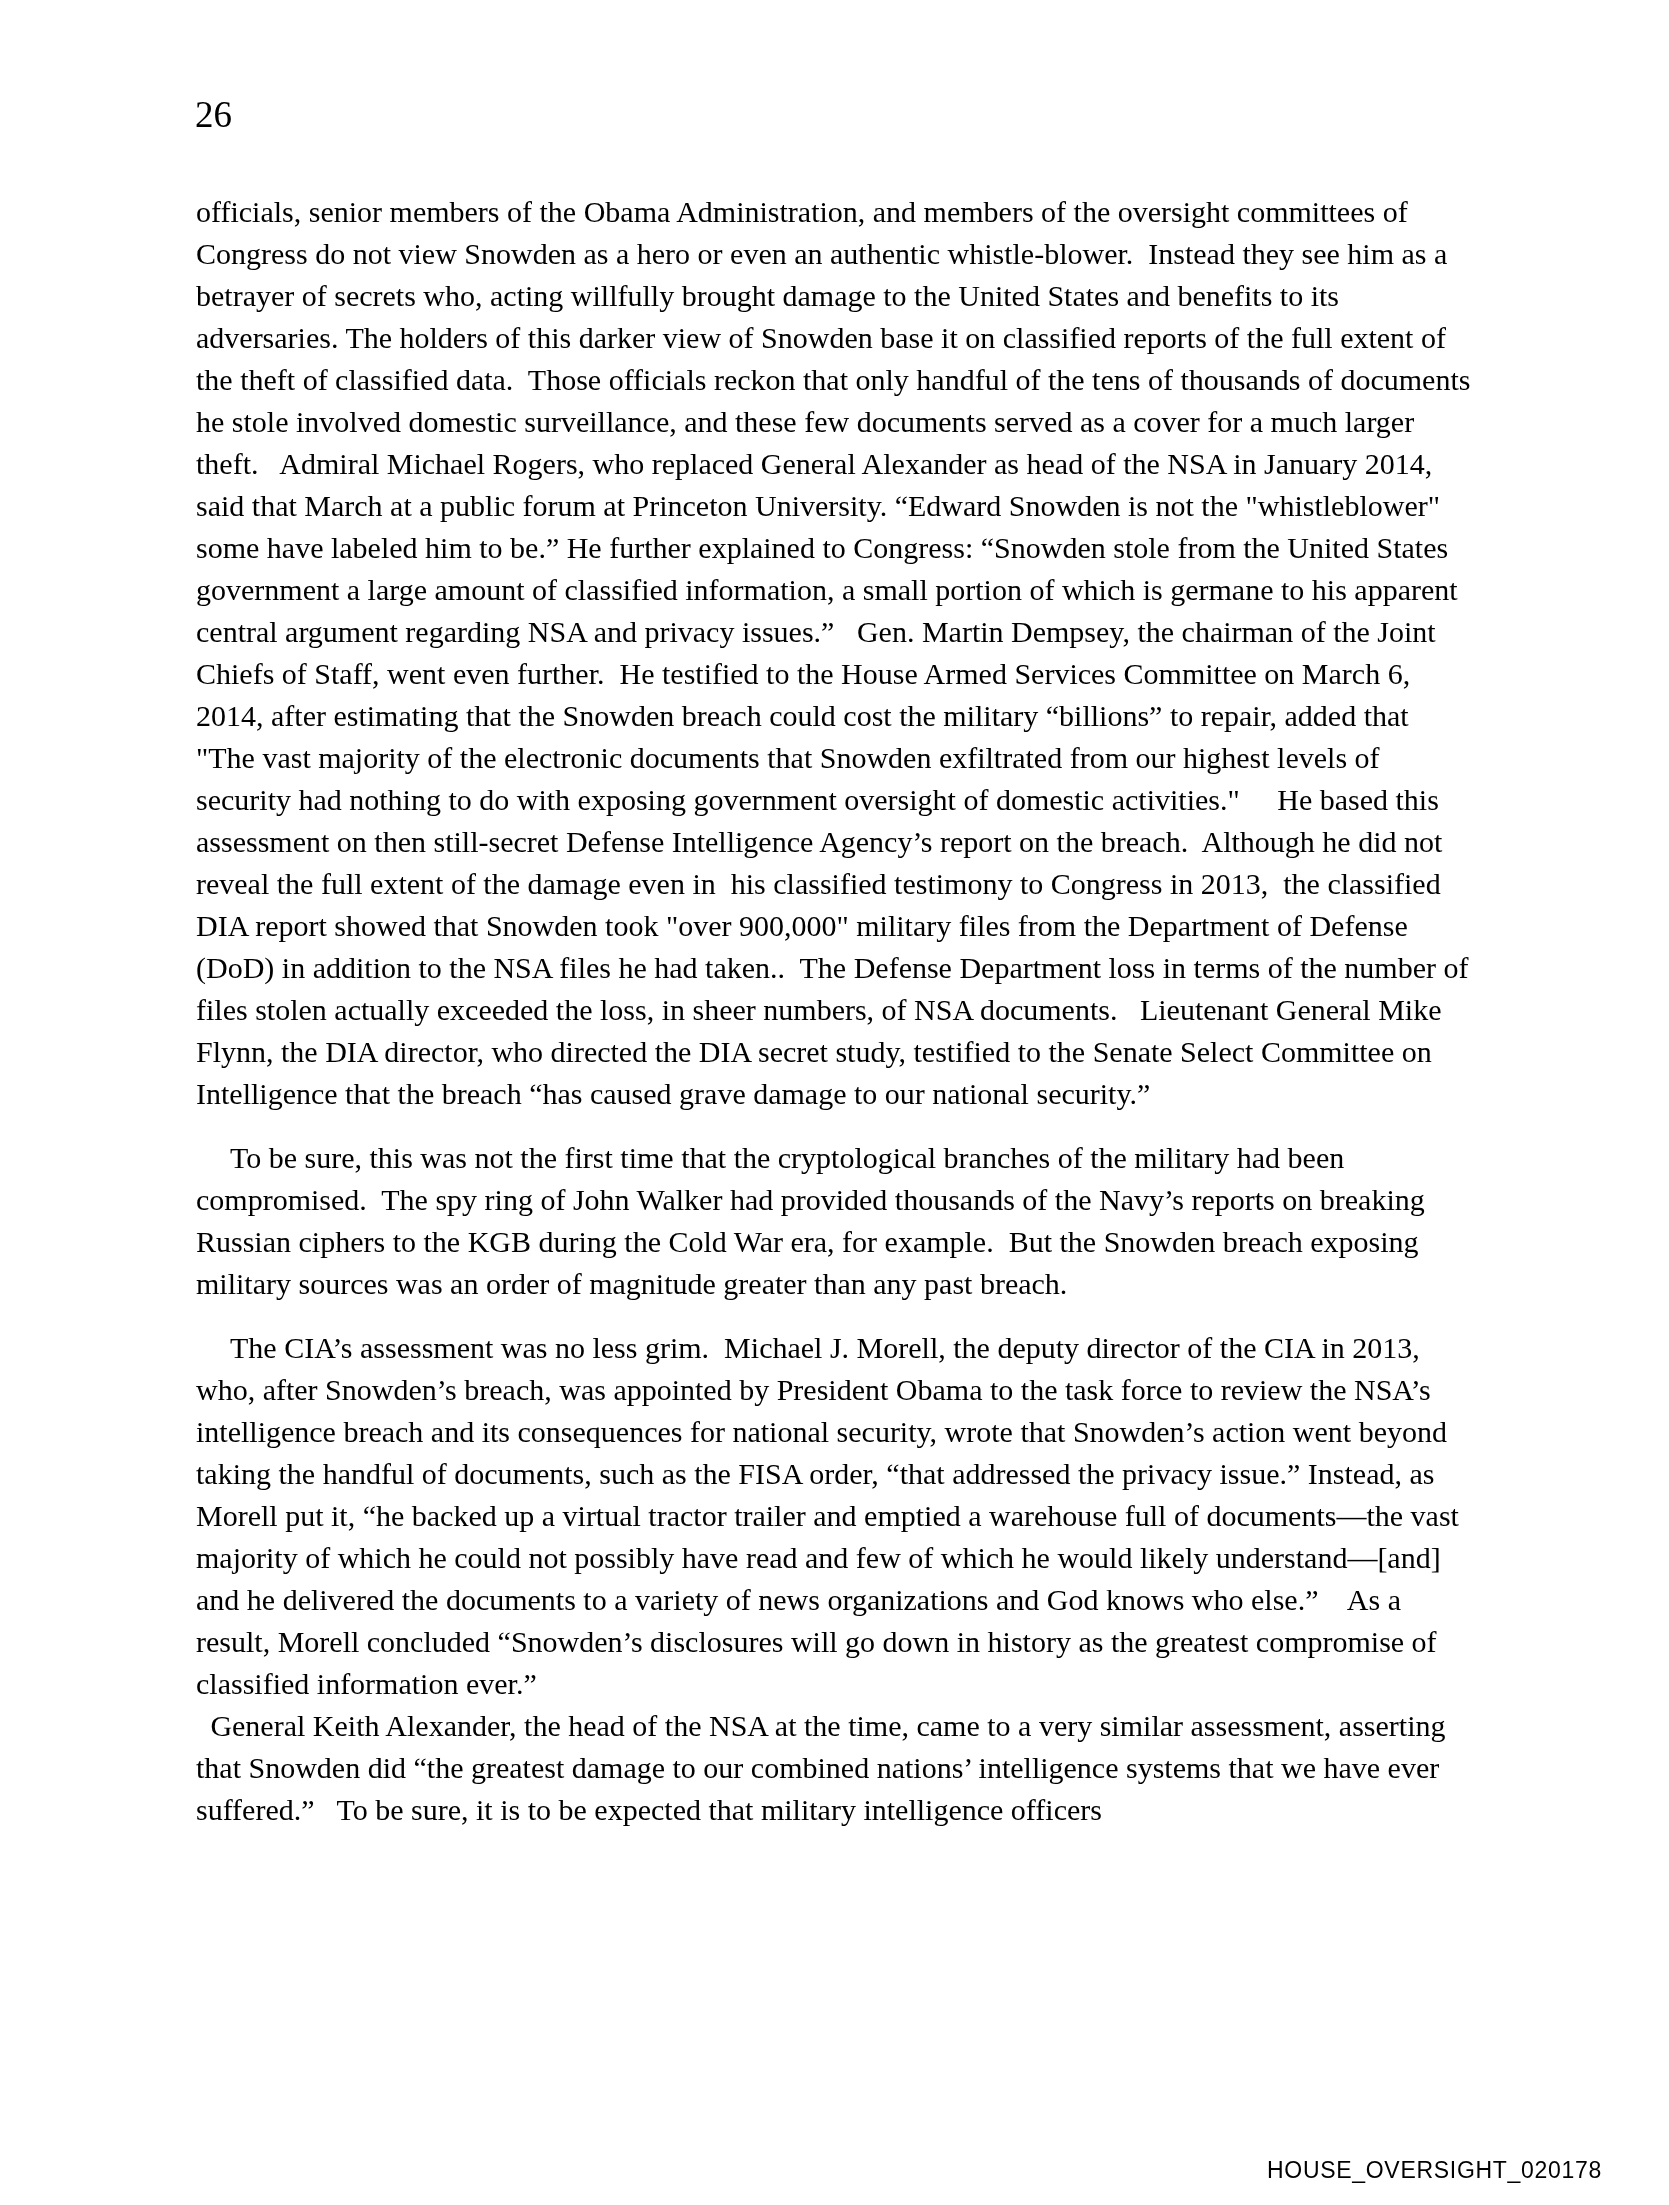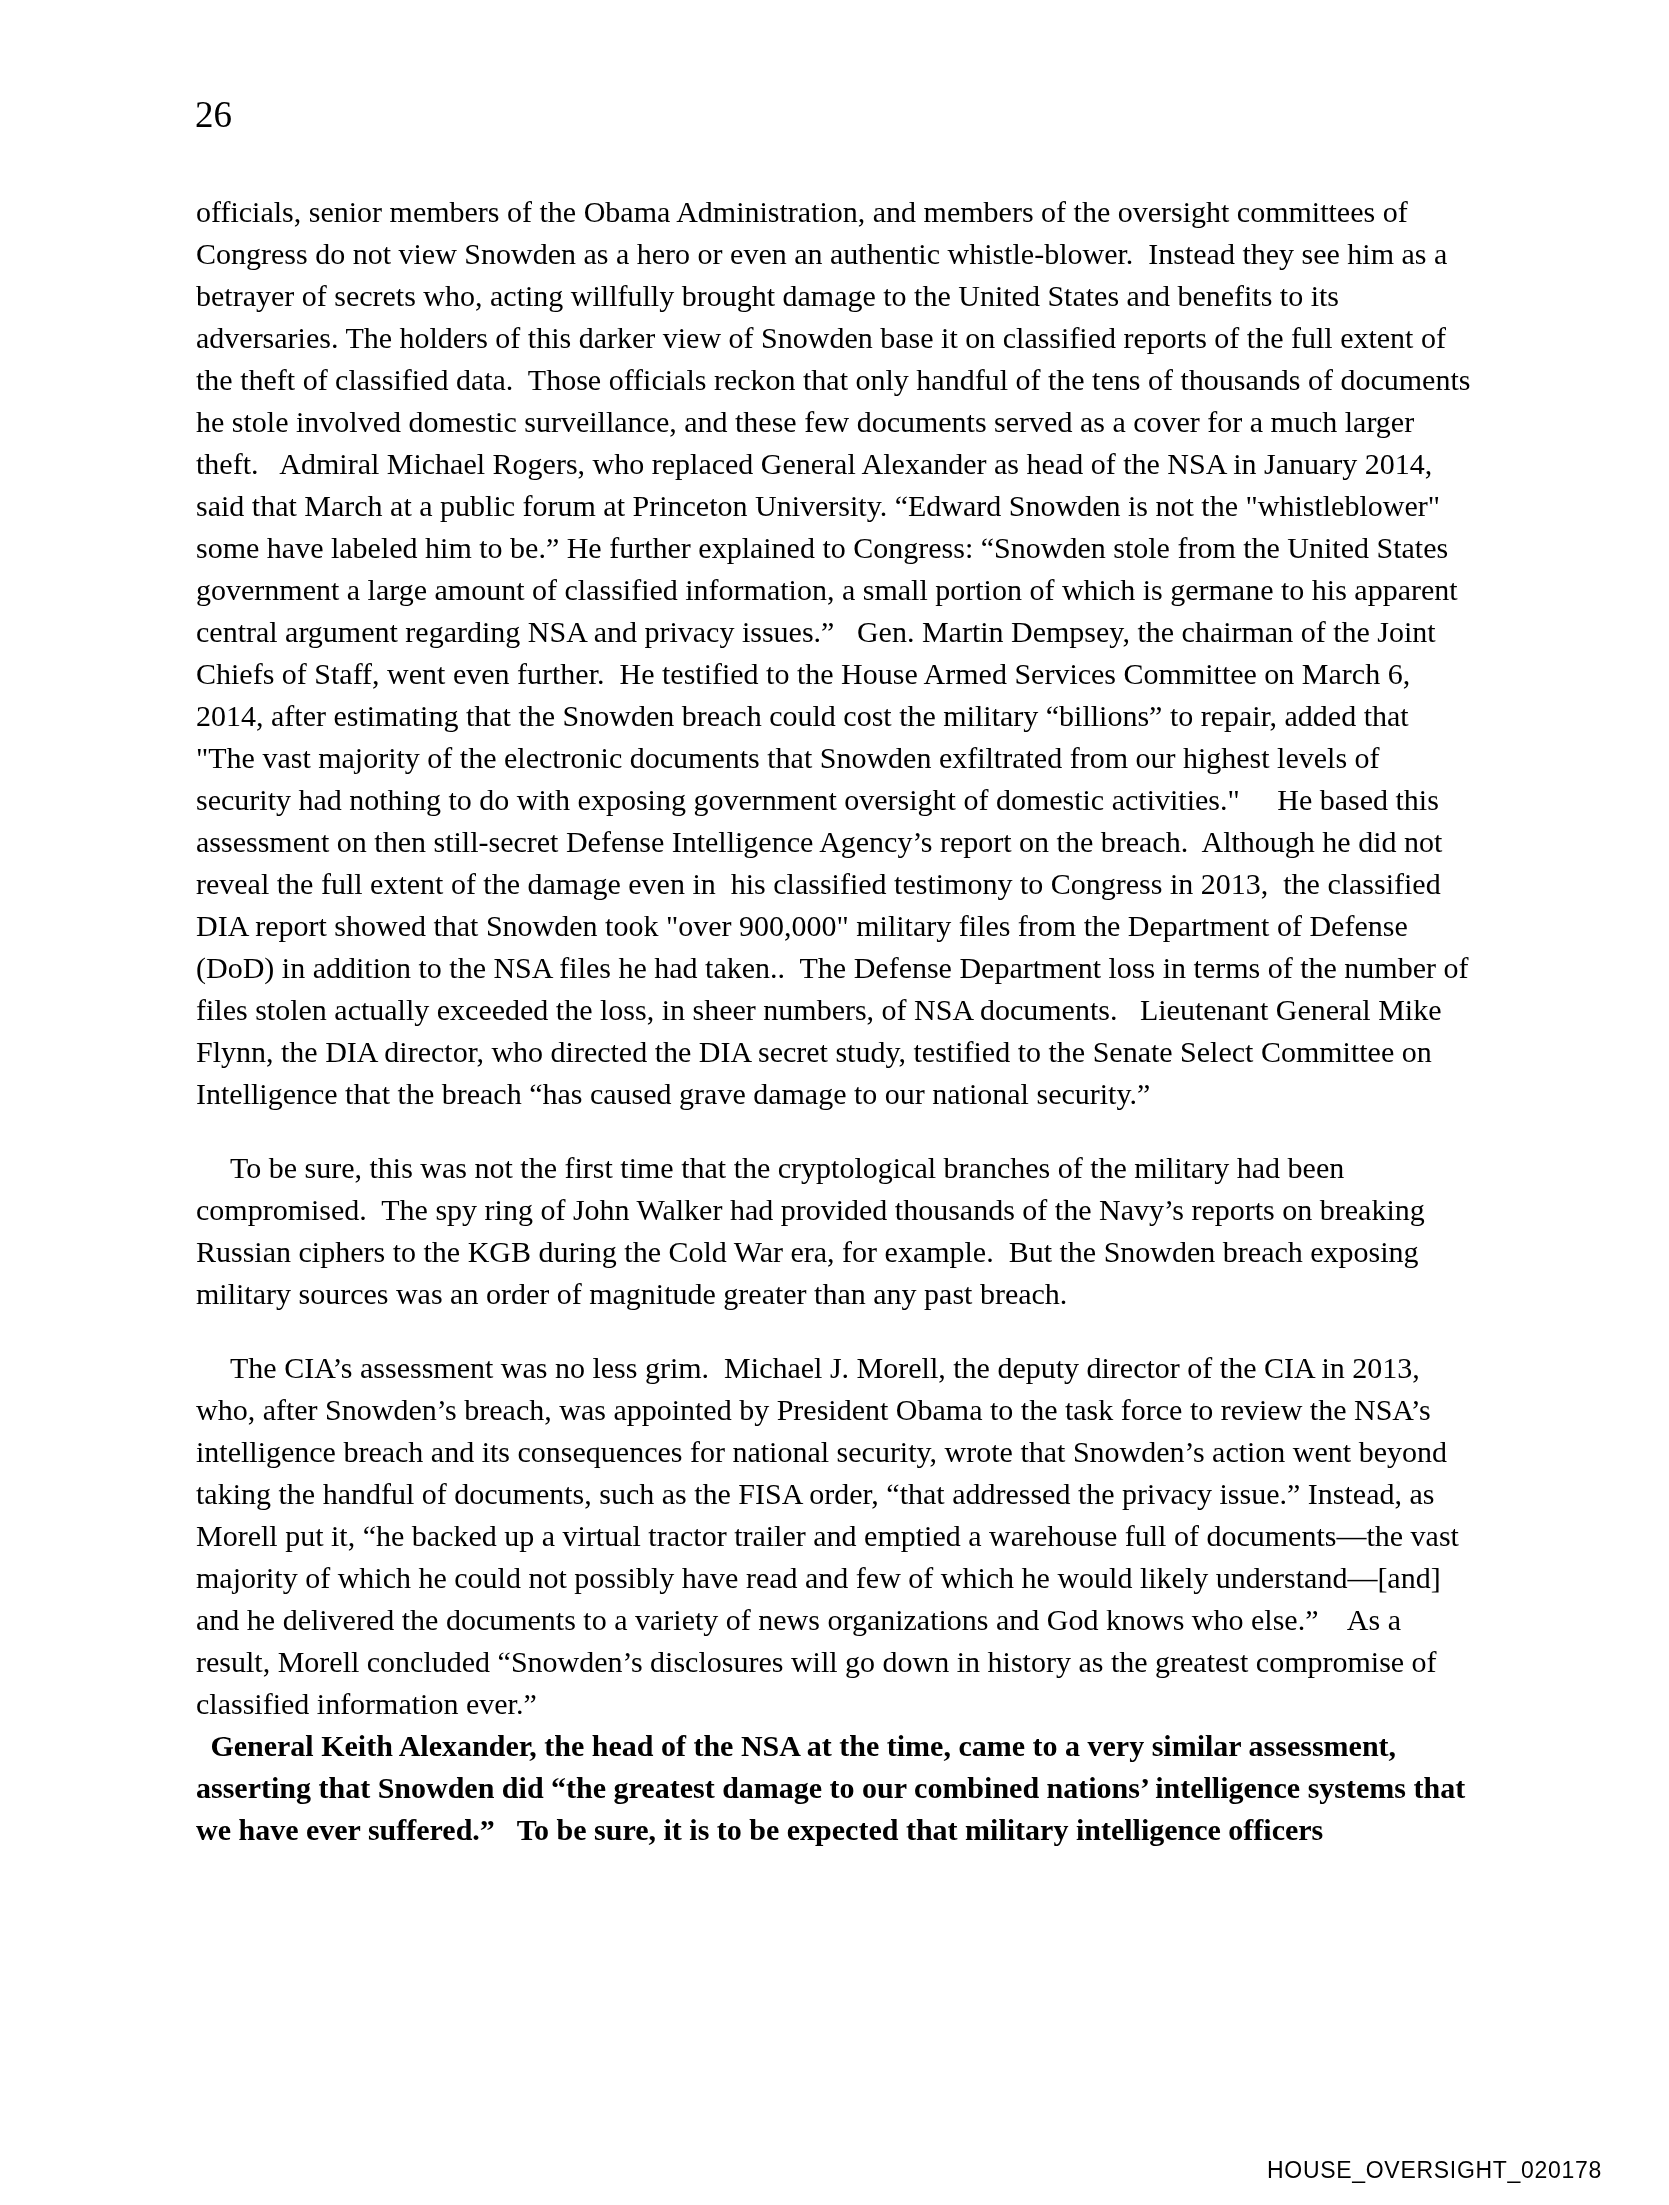--- a/index.html
+++ b/index.html
@@ -31,28 +31,27 @@
     width: 1275px;
     font-size: 30px;
     line-height: 42px;
     text-align: left;
   }
   .body-text p {
     margin: 0;
     white-space: pre-wrap;
   }
   .body-text p.gap {
-    margin-top: 32px;
+    margin-top: 22px;
   }
   .body-text p.indent {
     text-indent: 34px;
   }
   .body-text p.indent-sm {
     text-indent: 14.4px;
-    font-weight: bold;
   }
   .bates-stamp {
     position: absolute;
     left: 1267px;
     top: 2159px;
     font-family: "Liberation Sans", "DejaVu Sans", sans-serif;
     font-size: 23px;
     line-height: 1;
     letter-spacing: 0.7px;
   }

